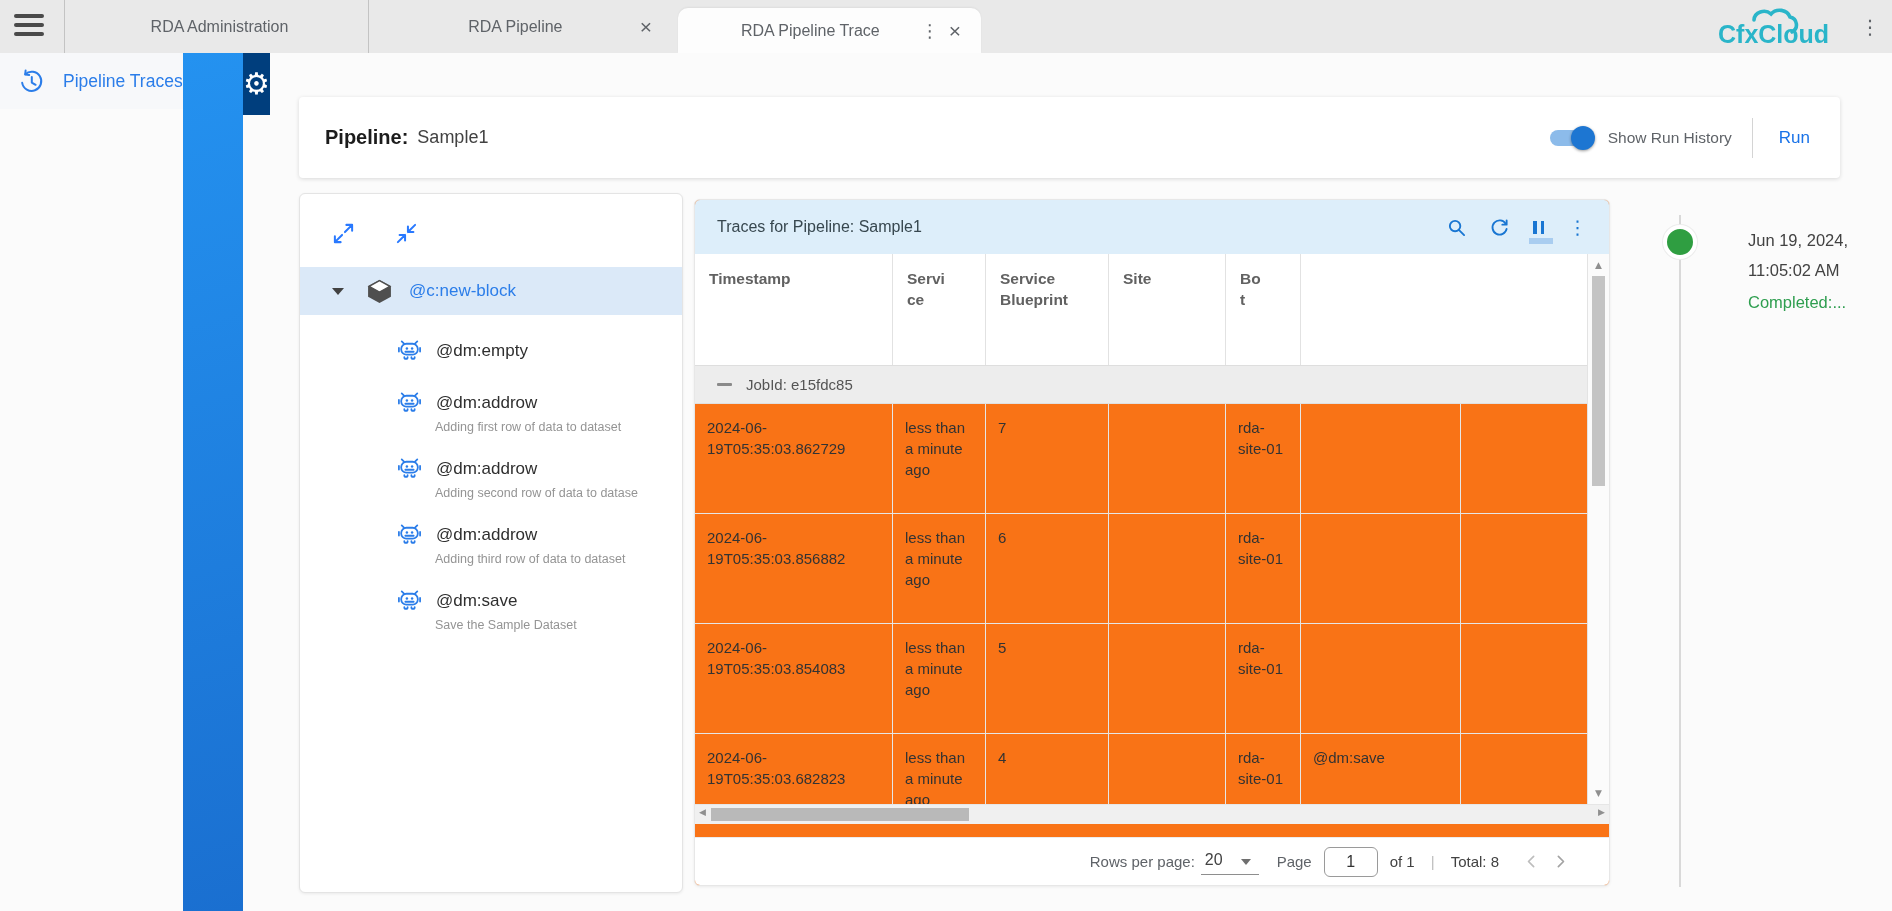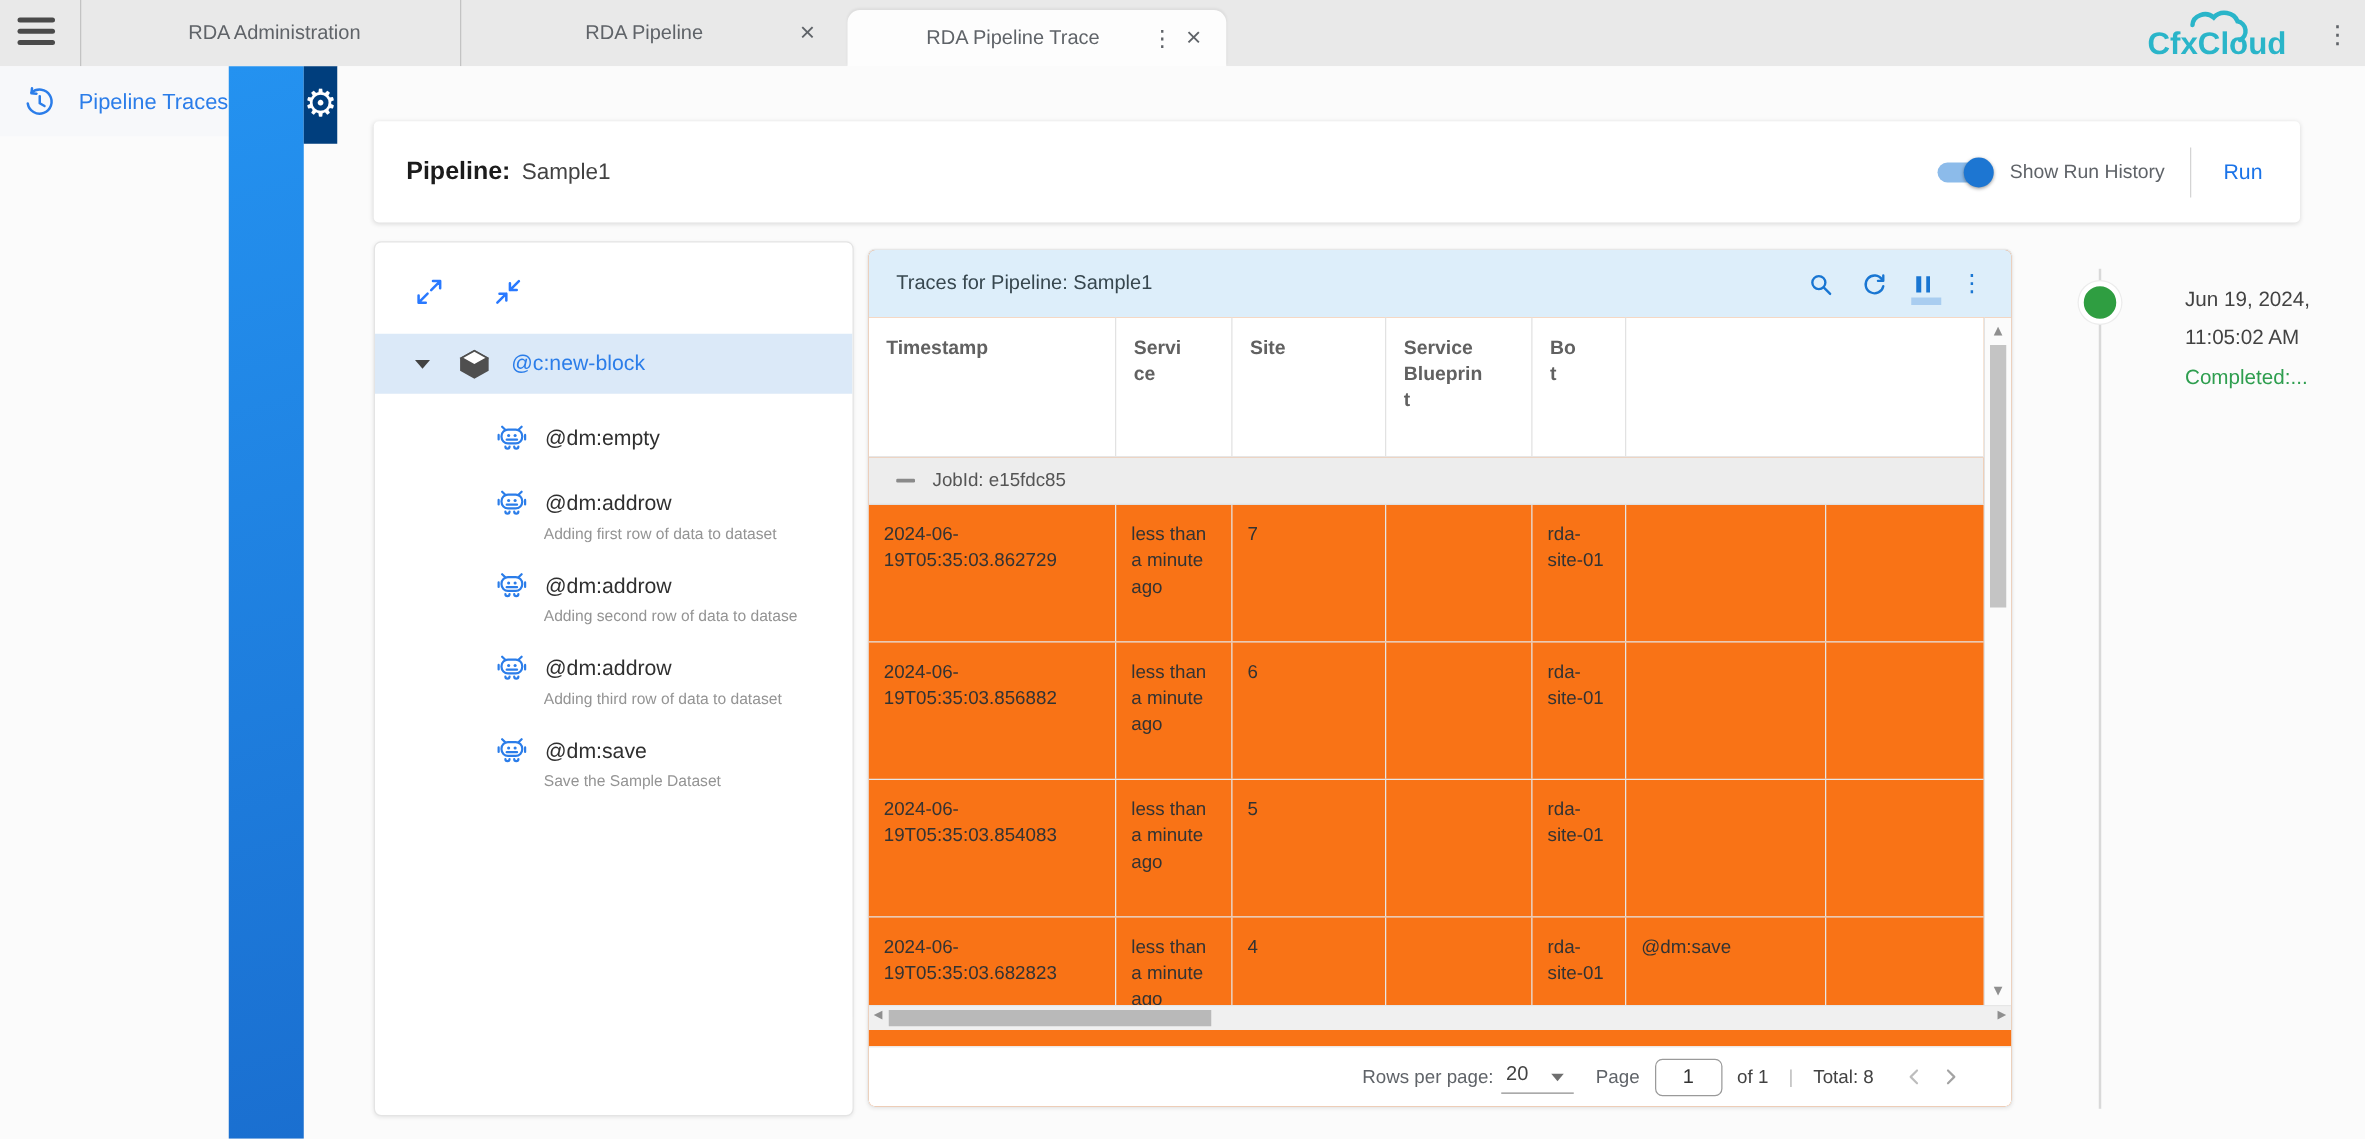--- a/index.html
+++ b/index.html
@@ -332,22 +332,22 @@
             </span>
           <span class="pause-underline"></span>
         </span>
         <span class="icon-btn tbl-kebab">⋮</span>
       </div>
     </div>
 
     <div class="tbl-head grid-cols">
       <div class="th">Timestamp</div>
       <div class="th">Service</div>
+      <div class="th">Service Blueprint</div>
       <div class="th">Site</div>
-      <div class="th">Service Blueprint</div>
       <div class="th">Bot</div>
       <div class="th"></div>
     </div>
 
     <div class="tbl-body">
       <div class="group-row">
         <span class="group-dash"></span>
         <span class="group-label">JobId: e15fdc85</span>
       </div>
 

